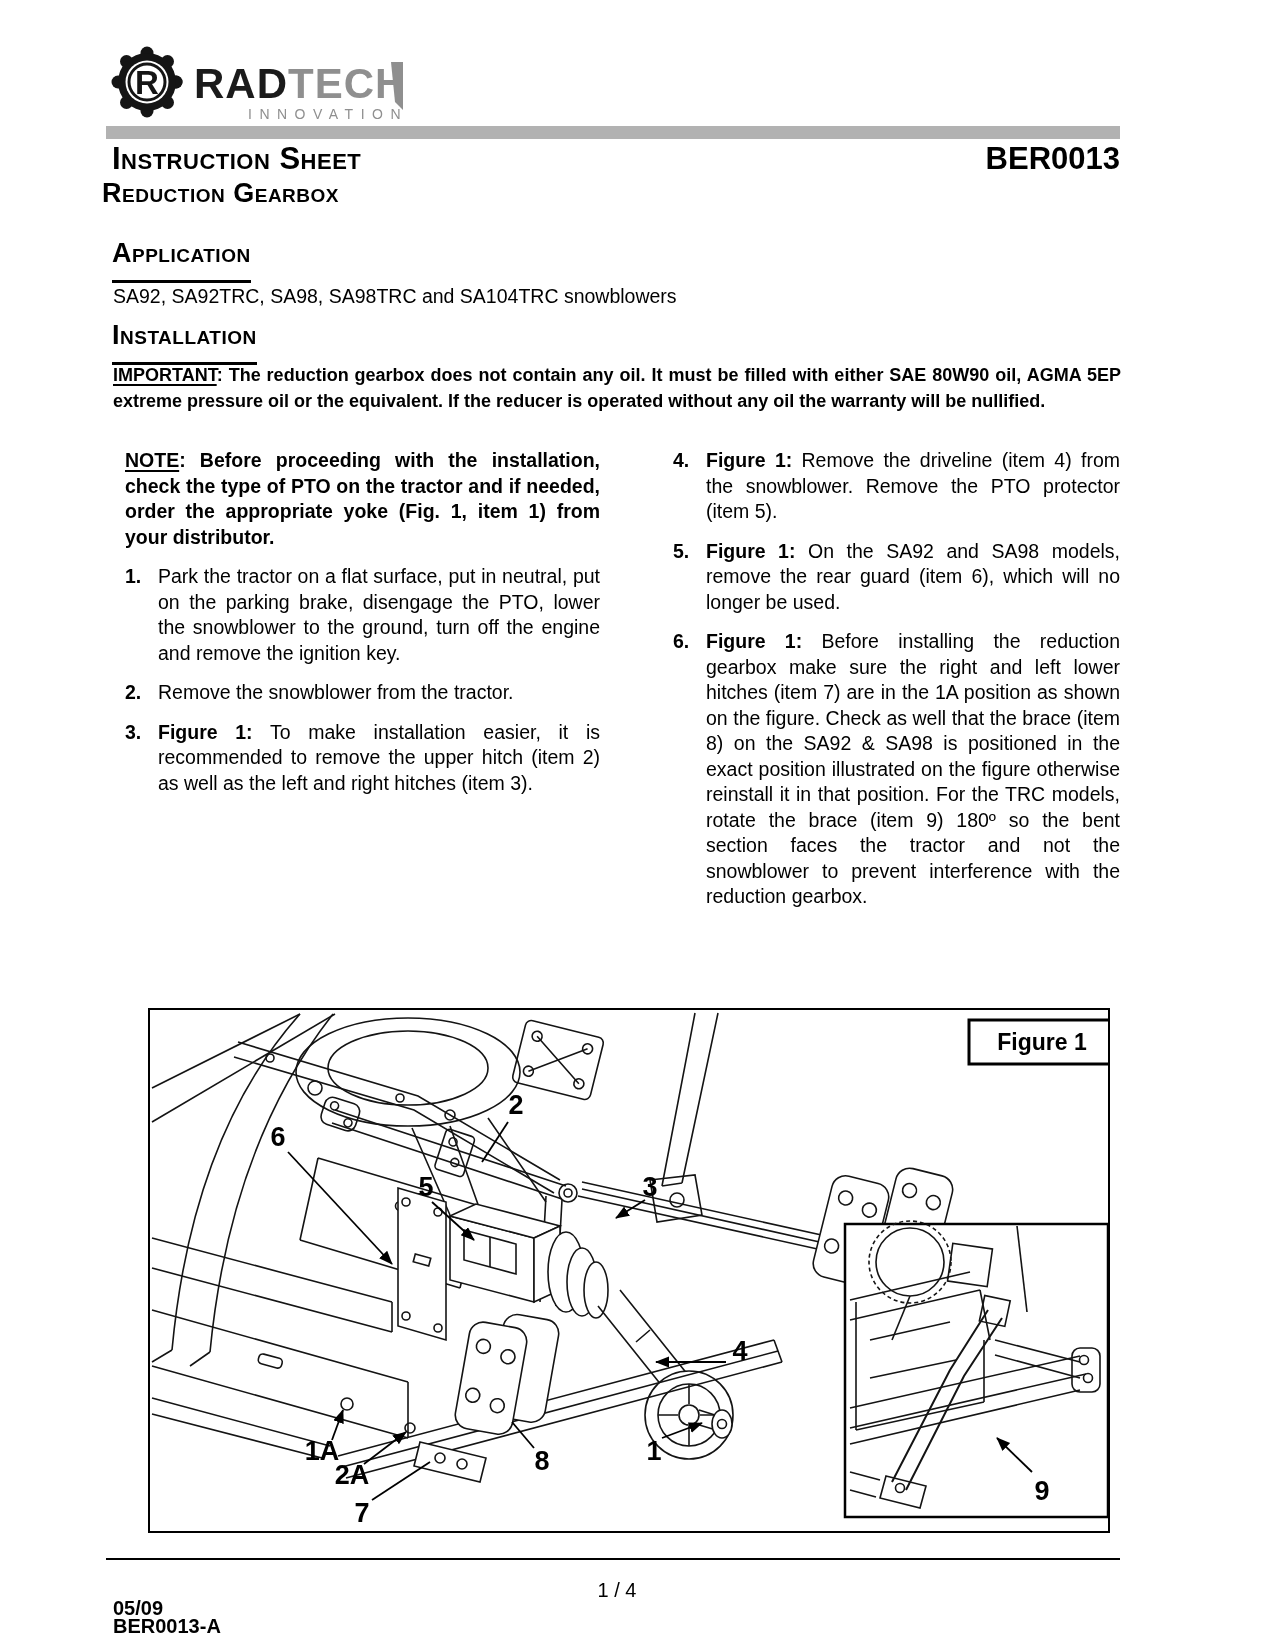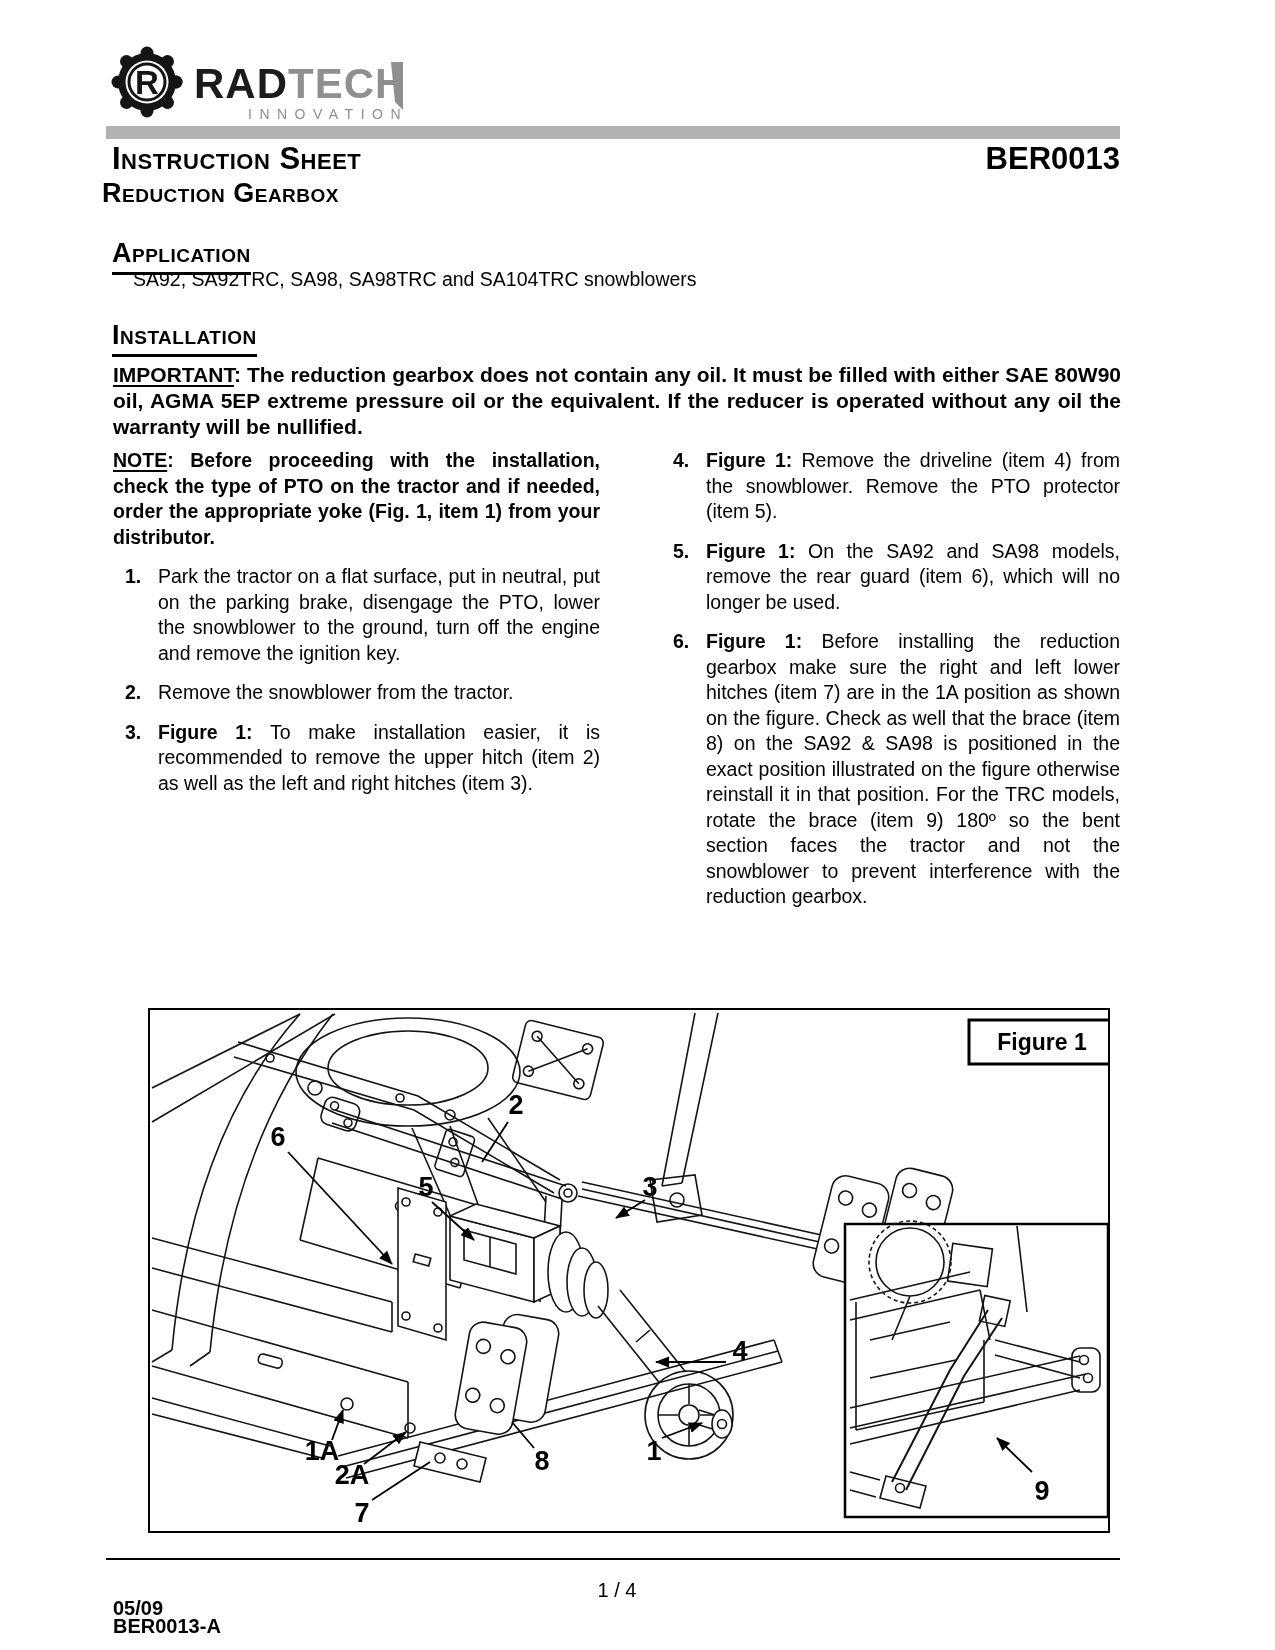--- a/index.html
+++ b/index.html
@@ -11,31 +11,31 @@
   .abs{position:absolute;}
   
   .logo{left:106px;top:40px;width:310px;height:86px;}
   .graybar{left:106px;top:126px;width:1014px;height:13px;background:#b2b2b2;}
   .titlerow{left:112px;top:141px;width:1008px;display:flex;justify-content:space-between;align-items:flex-start;}
   .doc-type{font-weight:bold;font-size:31px;font-variant:small-caps;letter-spacing:.5px;}
   .doc-number{font-weight:bold;font-size:31px;}
   .doc-subject{left:102px;top:178px;width:1008px;text-align:left;font-weight:bold;font-size:27px;font-variant:small-caps;letter-spacing:.5px;}
   
   .sec-head{font-weight:bold;font-size:27px;font-variant:small-caps;letter-spacing:.5px;
-    display:inline-block;border-bottom:3px solid #000;padding-bottom:4px;line-height:30px;}
+    display:inline-block;border-bottom:3px solid #000;padding-bottom:12px;line-height:30px;}
   .app-head{left:112px;top:238px;}
-  .app-body{left:113px;top:267px;width:1008px;font-size:19.5px;line-height:25px;margin-left:20px;}
+  .app-body{left:113px;top:284px;width:1008px;font-size:19.5px;line-height:25px;}
   .inst-head{left:112px;top:320px;}
-  .important{left:113px;top:362px;width:1008px;font-size:21px;line-height:26px;font-weight:bold;text-align:justify;}
+  .important{left:113px;top:362px;width:1008px;font-size:18px;line-height:26px;font-weight:bold;text-align:justify;}
   .ulabel{text-decoration:underline;text-decoration-thickness:2px;text-underline-offset:3px;}
   
   .col{font-size:19.5px;line-height:25.5px;}
   .col-left{left:113px;top:448px;width:487px;}
   .col-right{left:661px;top:448px;width:459px;}
-  .note{font-weight:bold;text-align:justify;margin:0 0 14px 0;}
+  .note{font-weight:bold;text-align:justify;margin:0 0 14px 12px;}
   .step{position:relative;padding-left:45px;margin:0 0 14px 0;text-align:justify;}
   .step .num{position:absolute;left:12px;top:0;font-weight:bold;}
   .figref{font-weight:bold;}
   
   .figure-box{left:148px;top:1008px;width:962px;height:525px;border:2px solid #000;box-sizing:border-box;}
   .figure-box svg{display:block;}
   
   .footrule{left:106px;top:1558px;width:1014px;height:2px;background:#000;}
   .foot-rev{left:113px;top:1568px;font-size:20px;font-weight:bold;margin-top:47px;}
   .foot-page{left:113px;top:1568px;width:1008px;text-align:center;font-size:20px;margin-top:11px;}

